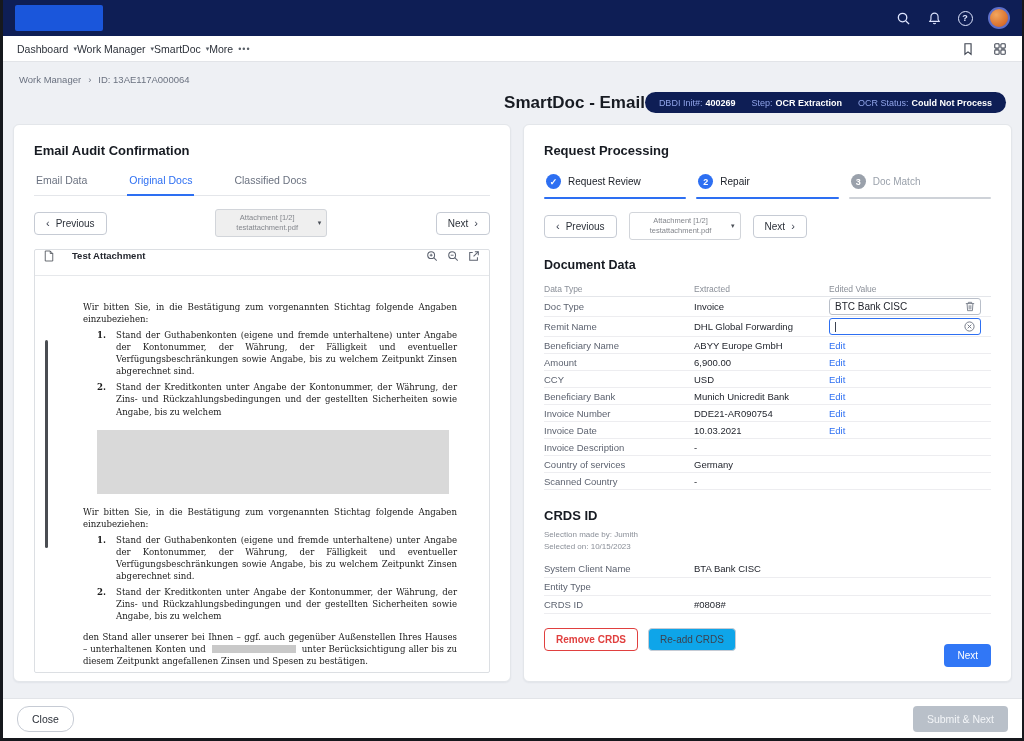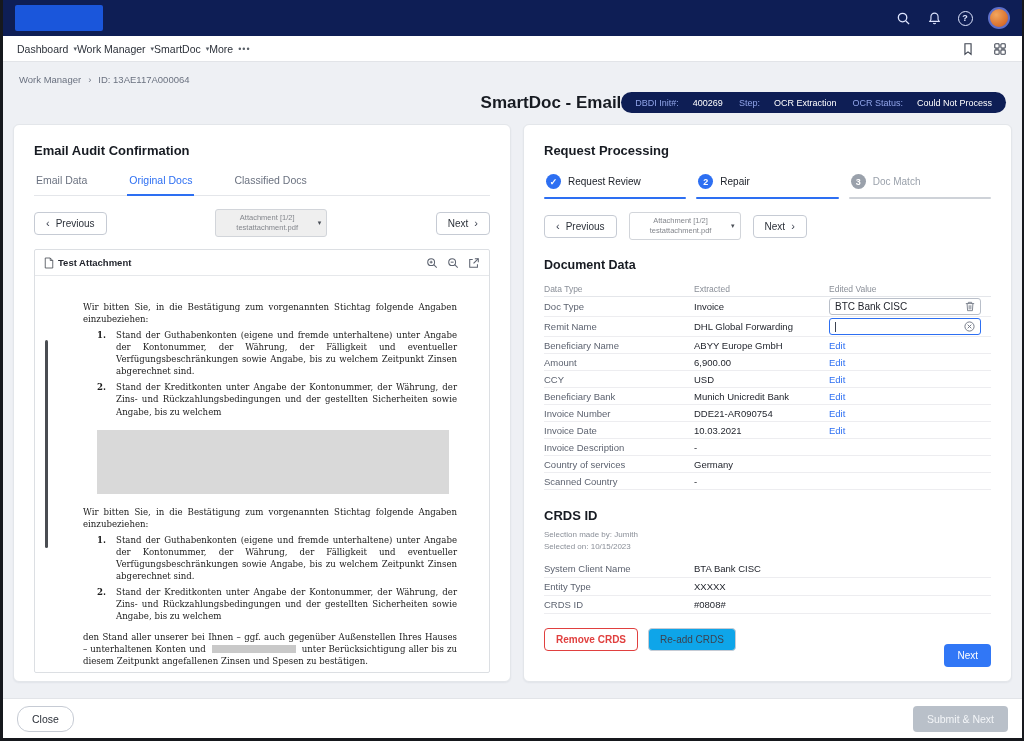--- a/index.html
+++ b/index.html
@@ -28,21 +28,21 @@
 
   
   .page{flex:1 1 auto;padding:0 10px;overflow:hidden}
   .breadcrumb{margin:12px 6px 0;font-size:9.5px;color:#6b7280;display:flex;align-items:center;gap:7px}
   .breadcrumb .bc-link{cursor:pointer}
   .page-head{margin:7px 6px 0;display:flex;align-items:center;justify-content:flex-end}
   .page-title{font-size:17px;font-weight:600;color:#171b22}
   .status-pill{background:#0e1e55;border-radius:11px;height:21px;display:flex;align-items:center;gap:16px;
                padding:0 14px;font-size:9px;white-space:nowrap}
   .pill-label{color:#8fa3e8}
-  .pill-value{color:#fff;font-weight:normal;margin-left:14px}
+  .pill-value{color:#fff;font-weight:bold;margin-left:3px}
 
   .panels{margin-top:11px;display:flex;gap:12px;height:558px}
   .card{background:#fff;border:1px solid #e3e6ea;border-radius:6px;box-shadow:0 1px 2px rgba(20,30,60,.06);
         overflow:hidden;position:relative}
   .left-card{width:498px;flex:0 0 auto;padding:18px 20px}
   .right-card{flex:1 1 auto;padding:18px 20px}
 
   .card-title{font-size:13px;font-weight:bold;color:#171b22}
 
   
@@ -59,21 +59,21 @@
   .nav-btn .chev{font-size:11px;line-height:1;color:#3c4250}
   .att-select{position:relative;border:1px solid #d2d5da;border-radius:3px;padding:3px 16px 3px 8px;cursor:pointer;
               text-align:center;min-width:112px}
   .att-select.gray{background:#efefef}
   .att-select.white{background:#fff}
   .att-line{display:block;font-size:7.5px;color:#84878d;line-height:1.35;white-space:nowrap}
   .att-caret{position:absolute;right:5px;top:50%;transform:translateY(-50%);font-size:7px;color:#4a4f57}
 
   
   .viewer{margin-top:12px;border:1px solid #dcdfe3;border-radius:2px;height:424px;display:flex;flex-direction:column}
-  .viewer-head{height:26px;display:flex;align-items:center;gap:4px;padding:0 9px;border-bottom:1px solid #e6e8eb;flex:0 0 auto}
+  .viewer-head{height:26px;display:flex;align-items:flex-start;gap:18px;padding:0 9px;border-bottom:1px solid #e6e8eb;flex:0 0 auto}
   .viewer-title{font-size:9.5px;font-weight:bold;color:#23262e}
   .viewer-tools{margin-left:auto;display:flex;gap:9px;color:#5d6370;align-items:center}
   .viewer-tools span{cursor:pointer;display:inline-flex}
   .viewer-body{flex:1 1 auto;position:relative;overflow:hidden;padding:16px 32px 8px 48px;
                font-family:"DejaVu Serif",serif;font-size:8.6px;line-height:1.4;color:#1b1b1b;text-align:justify}
   .vscroll{position:absolute;left:10px;top:64px;width:3px;height:208px;background:#4a4d52;border-radius:2px;cursor:grab}
   .doc-p{margin:9px 0 4px}
   .doc-li{display:flex;gap:6px;margin:4px 0 4px 14px}
   .doc-li .num{flex:0 0 13px;font-weight:bold}
   .doc-li .txt{flex:1;text-align:justify}
@@ -474,21 +474,20 @@
           <div>Selected on: 10/15/2023</div>
         </div>
 
         <div class="crds-table">
           <div class="crow">
             <span class="tlabel">System Client Name</span>
             <span class="tval">BTA Bank CISC</span>
           </div>
           <div class="crow">
             <span class="tlabel">Entity Type</span>
-            <span class="tval">XXXXX</span>
           </div>
           <div class="crow">
             <span class="tlabel">CRDS ID</span>
             <span class="tval">#0808#</span>
           </div>
         </div>
 
         <div class="crds-buttons">
           <button class="btn-outline-red">Remove CRDS</button>
           <button class="btn-outline-gray">Re-add CRDS</button>

